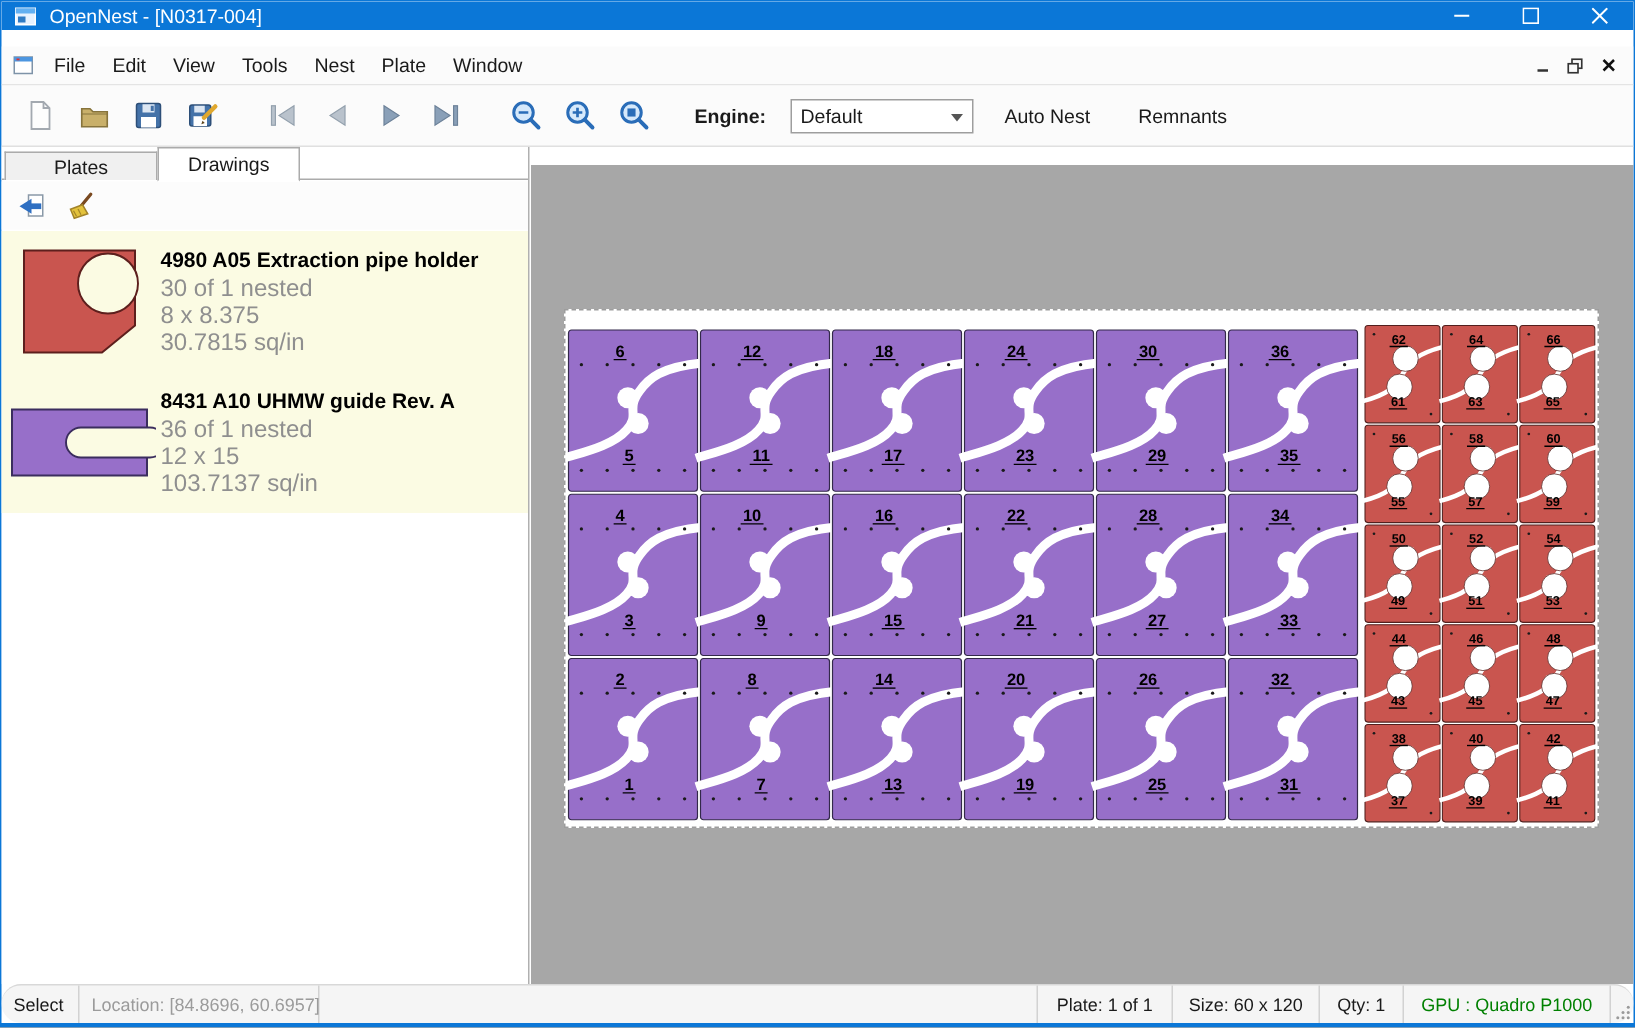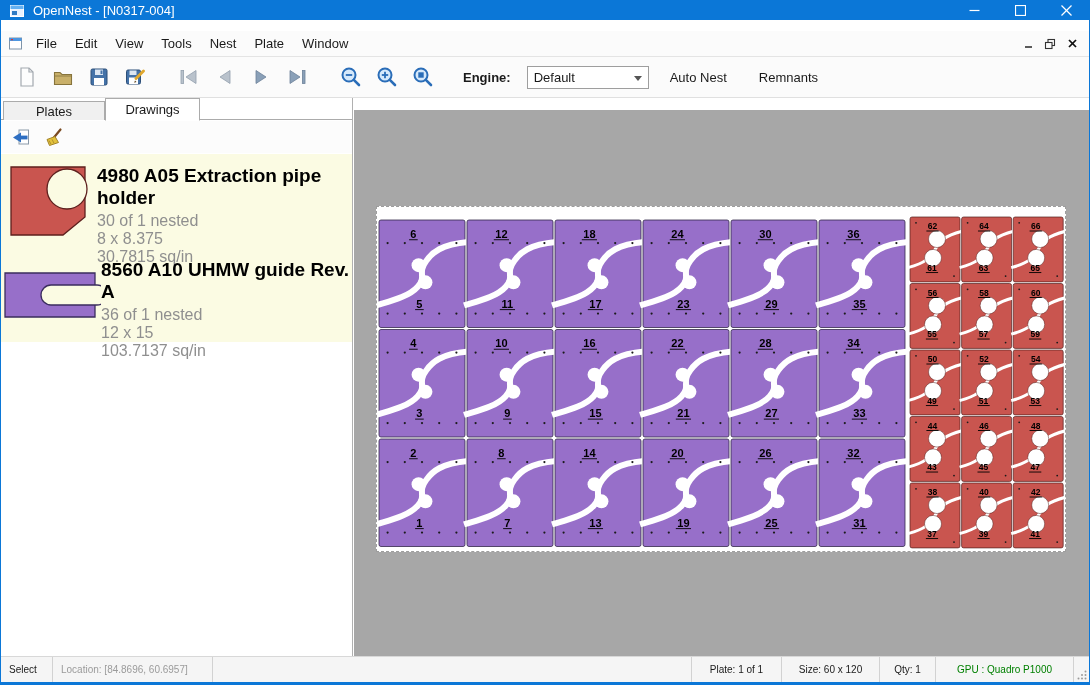--- a/index.html
+++ b/index.html
@@ -36,31 +36,31 @@
   .tabs { position:absolute; top:0; left:0; right:0; height:22px; background:#fff; border-bottom:1px solid #ababab; }
   .tab { position:absolute; display:flex; align-items:center; justify-content:center; font-size:13px; border:1px solid #ababab; background:#f0f0f0; }
   .tab-plates { left:2px; top:3px; width:102px; height:19px; border-bottom:none;text-align:right; }
   .tab-drawings { left:104px; top:0; width:95px; height:23px; background:#fff; border-bottom:1px solid #fff; z-index:2; }
   .side-tools { position:absolute; top:23px; left:0; right:0; height:32px; background:#fcfcfc; display:flex; align-items:center; }
   .side-tool-btn { width:27px; height:27px; margin-left:6px; display:flex; align-items:center; justify-content:center; border:1px solid transparent; background:transparent; }
   .drawing-list { position:absolute; top:56px; left:0; right:0; }
   .drawing-item { display:flex; height:94px; background:#fbfbe3; cursor:default; }
   .thumb { width:106px; display:flex; align-items:center; justify-content:center; }
   .info { padding-top:11px; }
-  .d-title { font-size:19px; font-weight:bold; color:#000; margin-bottom:3px; }
+  .d-title { font-size:14px; font-weight:bold; color:#000; margin-bottom:3px; }
   .d-meta { font-size:16px; color:#8f8f8f; line-height:18px; }
 
   
   .canvas { position:absolute; top:97px; left:353px; right:0; bottom:26px; background:#a7a7a7; }
   .canvas-topstrip { position:absolute; top:0; left:0; right:0; height:12px; background:#fff; }
   .plate { position:absolute; top:108px; left:22px; width:690px; height:346px; background:#fff; border:1px dashed #9d9d9d; }
   .plate svg { display:block; width:688px; height:344px; }
 
   
-  .statusbar { position:absolute; left:0; right:0; bottom:0; height:26px; background:#f5f5f5; border-top:1px solid #d8d8d8; display:flex; align-items:stretch; font-size:10px; }
+  .statusbar { position:absolute; left:0; right:0; bottom:0; height:26px; background:#f5f5f5; border-top:1px solid #d8d8d8; display:flex; align-items:stretch; font-size:12px;border-radius:13px; }
   .sb-cell { display:flex; align-items:center; padding:0 8px; border-right:1px solid #d2d2d2; white-space:nowrap; }
   .sb-left-mode { width:52px; }
   .sb-location { width:160px; color:#9b9b9b; }
   .sb-spacer { flex:1; border-right:none; }
   .sb-right { border-right:none; border-left:1px solid #d2d2d2; justify-content:center; }
   .sb-plate { width:90px; }
   .sb-size { width:98px; }
   .sb-qty { width:56px; }
   .sb-gpu { width:138px; color:#008000; }
   .sb-grip { width:16px; display:flex; align-items:flex-end; justify-content:flex-end; padding:2px; }
@@ -258,21 +258,21 @@
         </div>
       </div>
       <div class="drawing-item">
         <div class="thumb">
           <svg width="100" height="64" viewBox="0 0 100 64">
             <path d="M4 10 H94 V54 H4 Z" stroke="#3b2d5e" stroke-width="1.3" fill="#976fc9"></path>
             <rect x="40" y="22" width="66" height="20" rx="10" fill="#fbfbe3" stroke="#3b2d5e" stroke-width="1.3"></rect>
           </svg>
         </div>
         <div class="info">
-          <div class="d-title">8560 A10 UHMW guide Rev. A</div>
+          <div class="d-title">8431 A10 UHMW guide Rev. A</div>
           <div class="d-meta">36 of 1 nested</div>
           <div class="d-meta">12 x 15</div>
           <div class="d-meta">103.7137 sq/in</div>
         </div>
       </div>
     </div>
   </div>
 
   <div class="canvas">
     <div class="canvas-topstrip"></div>

